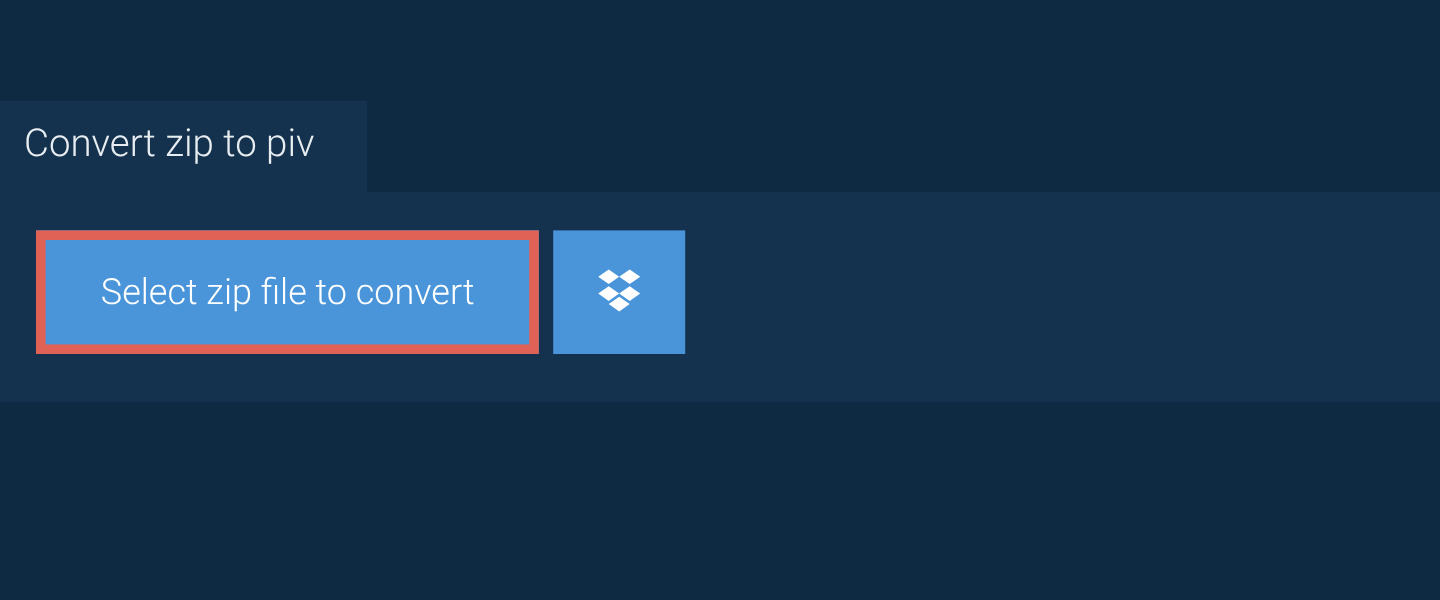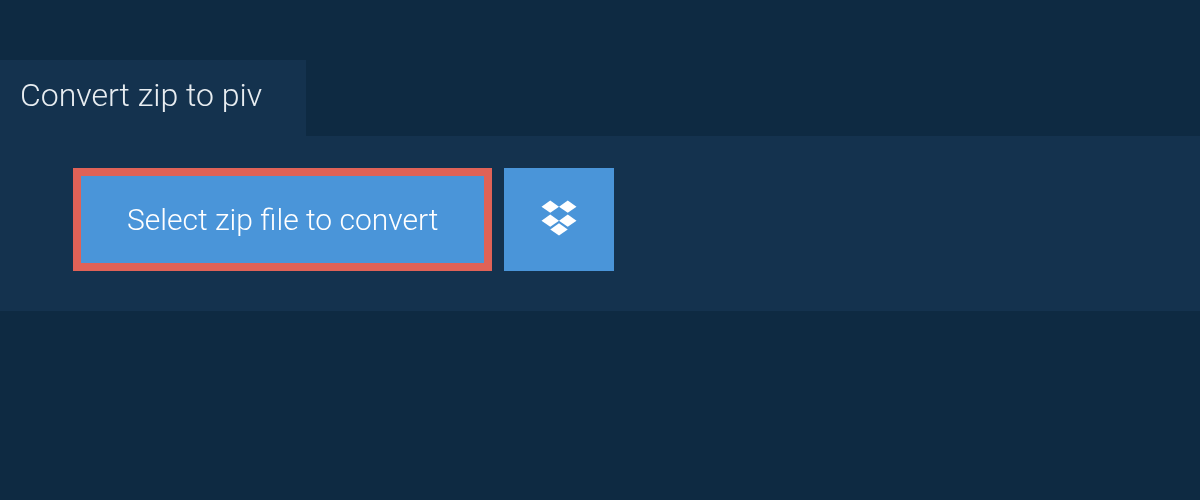--- a/index.html
+++ b/index.html
@@ -4,21 +4,21 @@
   <style>
     * { box-sizing: border-box; margin: 0; padding: 0; }
     body {
       background: #0e2a42;
       width: 1200px;
       height: 500px;
       font-family: -apple-system, "Segoe UI", Roboto, sans-serif;
       overflow: hidden;
     }
     .tab-region {
-      padding-top: 60px;
+      padding-top: 84px;
     }
     .tab {
       display: inline-block;
       background: #14324e;
       color: #e8edf1;
       font-size: 32px;
       font-weight: 300;
       padding: 16px 44px 22px 20px;
     }
     .panel {
@@ -34,21 +34,20 @@
       background: #4a95d9;
       color: #ffffff;
       border: 8px solid #e06257;
       font-size: 30px;
       font-weight: 300;
       padding: 26px 46px;
       cursor: pointer;
       display: flex;
       align-items: center;
       justify-content: center;
-      margin-left: 43px;
     }
     .dropbox-btn {
       background: #4a95d9;
       width: 110px;
       display: flex;
       align-items: center;
       justify-content: center;
       cursor: pointer;
     }
     .dropbox-btn svg {

